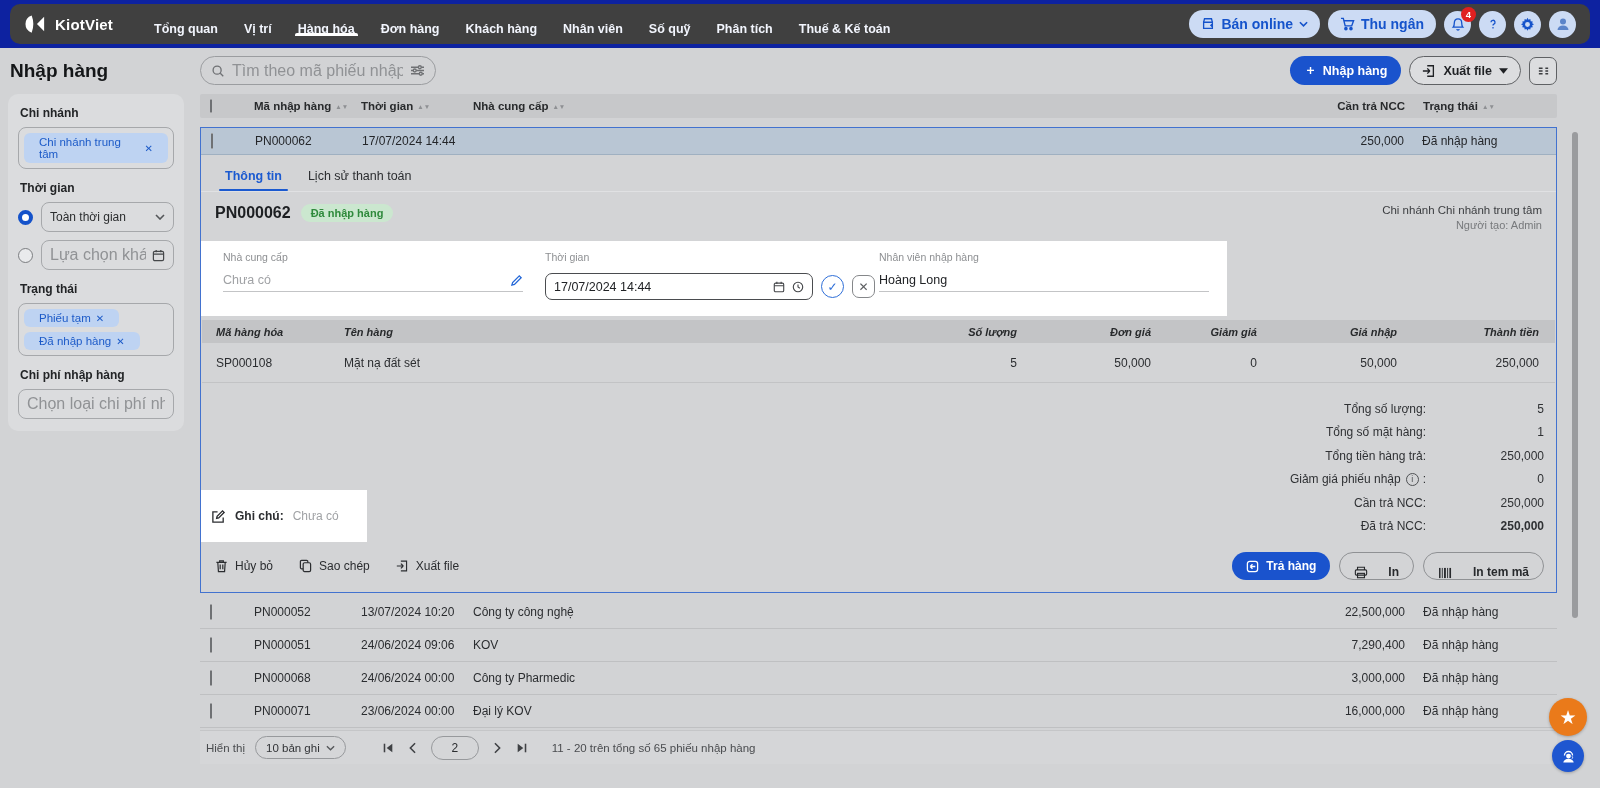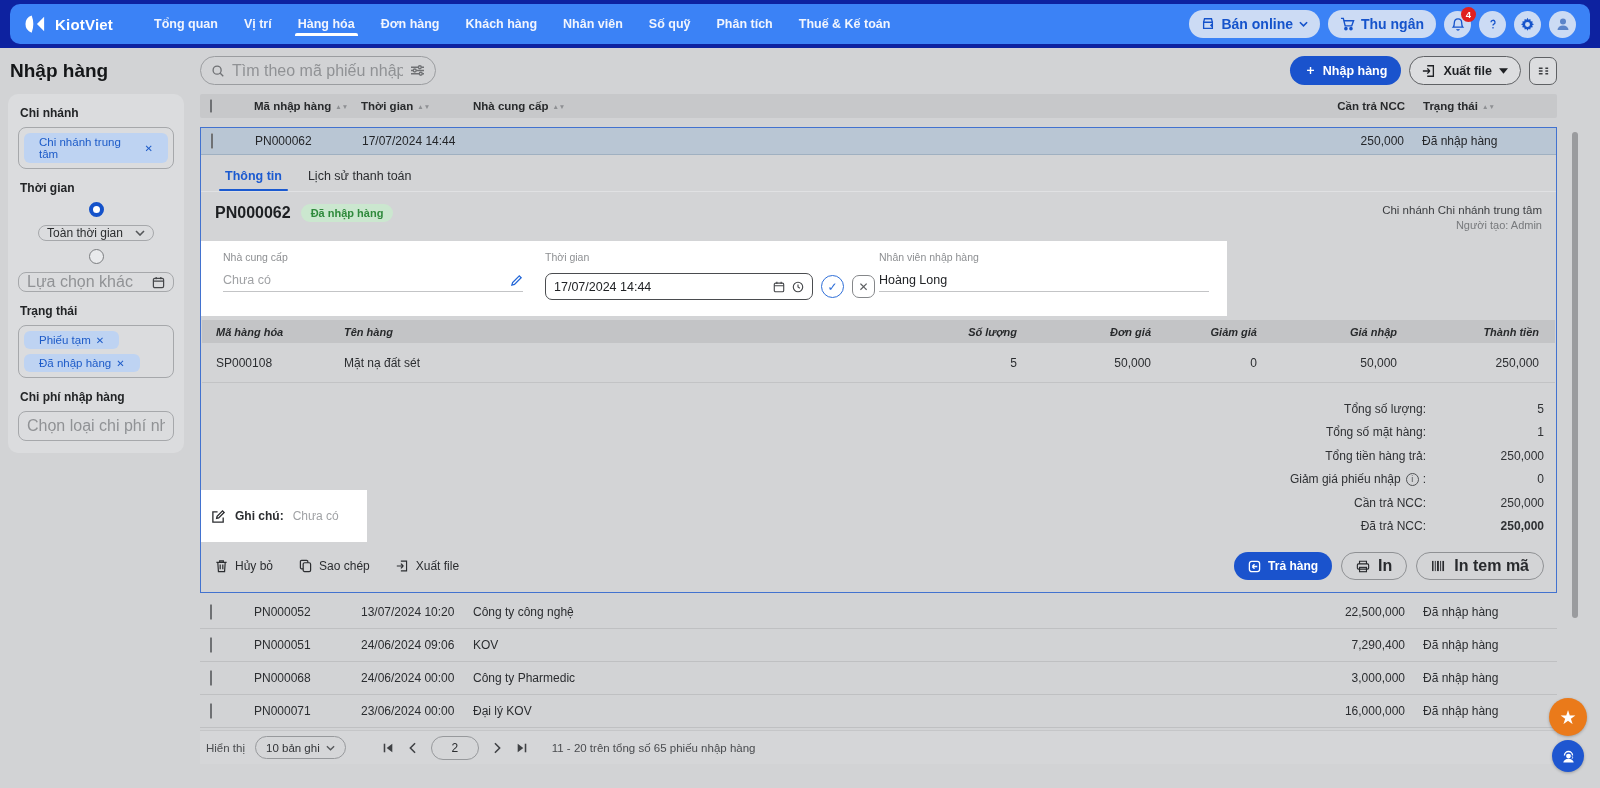--- a/index.html
+++ b/index.html
@@ -2,25 +2,25 @@
 <html><head>
 <meta charset="utf-8">
 <style>
   * { margin:0; padding:0; box-sizing:border-box; }
   html,body { width:1600px; height:788px; overflow:hidden; background:#d2d3d5;
               font-family:"Liberation Sans", sans-serif; }
   .screen { position:relative; width:1600px; height:788px; }
 
   
   .topbar { height:48px; background:#0d22a0; padding:4px 10px; }
-  .navpill { height:40px; background:#3b82f6; border-radius:10px; display:flex;
+  .navpill { height:40px; background:#404040; border-radius:10px; display:flex;
              align-items:center; padding:0 14px; position:relative; }
   .brand { display:flex; align-items:center; gap:8px; margin-right:28px; }
   .brand-name { color:#fff; font-weight:bold; font-size:15px; letter-spacing:.2px; }
-  .nav-items { display:flex; height:24px; }
+  .nav-items { display:flex; height:24px;align-items:flex-end; }
   .nav-item { position:relative; display:flex; align-items:center; padding:0 13px;
               color:#f2f5fd; font-size:12.5px; font-weight:600; cursor:pointer; }
   .nav-item.active::after { content:""; position:absolute; left:10px; right:10px;
               bottom:0; height:3px; background:#fff; border-radius:2px 2px 0 0; }
   .nav-right { margin-left:auto; display:flex; align-items:center; gap:8px; }
   .pillbtn { display:flex; align-items:center; gap:6px; background:#ccdbf4;
              color:#1553cb; border:none; height:28px; padding:0 12px;
              border-radius:15px; font-size:14px; font-weight:bold; cursor:pointer; }
   .circbtn { position:relative; width:27px; height:27px; border-radius:50%;
              background:#ccdbf4; color:#1553cb; display:flex; align-items:center;
@@ -35,21 +35,21 @@
   .sidebar { width:192px; flex:none; padding:8px 8px 0 8px; }
   .side-title { font-size:19px; font-weight:bold; color:#141618; margin:4px 0 12px 2px; }
   .side-card { background:#dbdcde; border-radius:10px; padding:12px 10px; }
   .f-label { font-size:12px; font-weight:bold; color:#222426; margin:12px 0 7px 2px; }
   .f-label:first-child { margin-top:0; }
   .chipbox { border:1px solid #a6a8ab; border-radius:8px; padding:5px 5px;
              min-height:30px; background:transparent; display:flex; flex-wrap:wrap; gap:5px; }
   .chip { background:#bed3f2; color:#1d5bc8; font-size:11.5px; border-radius:6px;
           padding:3px 15px; display:inline-flex; align-items:center; gap:5px; cursor:default; }
   .chip .x { font-size:10px; cursor:pointer; }
-  .radio-row { display:flex; align-items:center; gap:8px; margin-bottom:8px;flex-direction:column; }
+  .radio-row { display:flex; align-items:center; gap:8px; margin-bottom:8px; }
   .radio { width:15px; height:15px; border-radius:50%; border:1.5px solid #7b7d80;
            background:#e9eaec; flex:none; cursor:pointer; }
   .radio.on { border:4.5px solid #1452ca; background:#fff; }
   .selectbox, .inputbox { flex:1; height:30px; border:1px solid #a6a8ab; border-radius:8px;
            display:flex; align-items:center; padding:0 8px; font-size:12px; color:#2b2d2f;
            gap:6px; background:transparent; }
   .inputbox input, .searchbar input { border:none; outline:none; background:transparent;
            font-size:16px; flex:1; width:100%; color:#2b2d2f;
            font-family:"Liberation Sans", sans-serif; }
   .inputbox input::placeholder, .searchbar input::placeholder { color:#909295; }
@@ -148,23 +148,23 @@
            margin:0 4px 0 5px; color:#4f5154; }
 
   .d-actions { display:flex; align-items:center; padding:14px 12px 2px 14px; }
   .txtbtn { display:flex; align-items:center; gap:7px; font-size:12px; color:#2b2d30;
            margin-right:26px; cursor:pointer; background:none; border:none;
            font-family:"Liberation Sans", sans-serif; }
   .act-right { margin-left:auto; display:flex; gap:9px; }
   .btn-blue-sm { display:flex; align-items:center; gap:7px; background:#1a53cd; color:#fff;
            border:none; height:28px; padding:0 14px; border-radius:15px; font-size:12px;
            font-weight:bold; cursor:pointer; }
-  .btn-out-sm { display:flex; align-items:center; gap:8px; background:transparent;
+  .btn-out-sm { display:flex; align-items:flex-end; gap:20px; background:transparent;
            color:#282a2d; border:1px solid #8f9194; height:28px; padding:0 14px;
-           border-radius:15px; font-size:16px; font-weight:bold; cursor:pointer; }
+           border-radius:15px; font-size:12px; font-weight:bold; cursor:pointer; }
 
   
   .pager { display:flex; align-items:center; height:34px; margin-top:2px;
            border-top:1px solid #c5c6c8; font-size:11.5px; color:#4a4c4f; gap:10px;
            padding-left:6px; background:#d5d6d8; }
   .pagesize { display:flex; align-items:center; gap:6px; border:1px solid #97999c;
            border-radius:12px; height:23px; padding:0 10px; cursor:pointer; color:#313336; }
   .pgnav { display:flex; align-items:center; gap:14px; margin-left:26px; color:#3f4144; }
   .pgico { cursor:pointer; display:flex; }
   .pgnum { width:48px; height:24px; border:1px solid #97999c; border-radius:12px;

